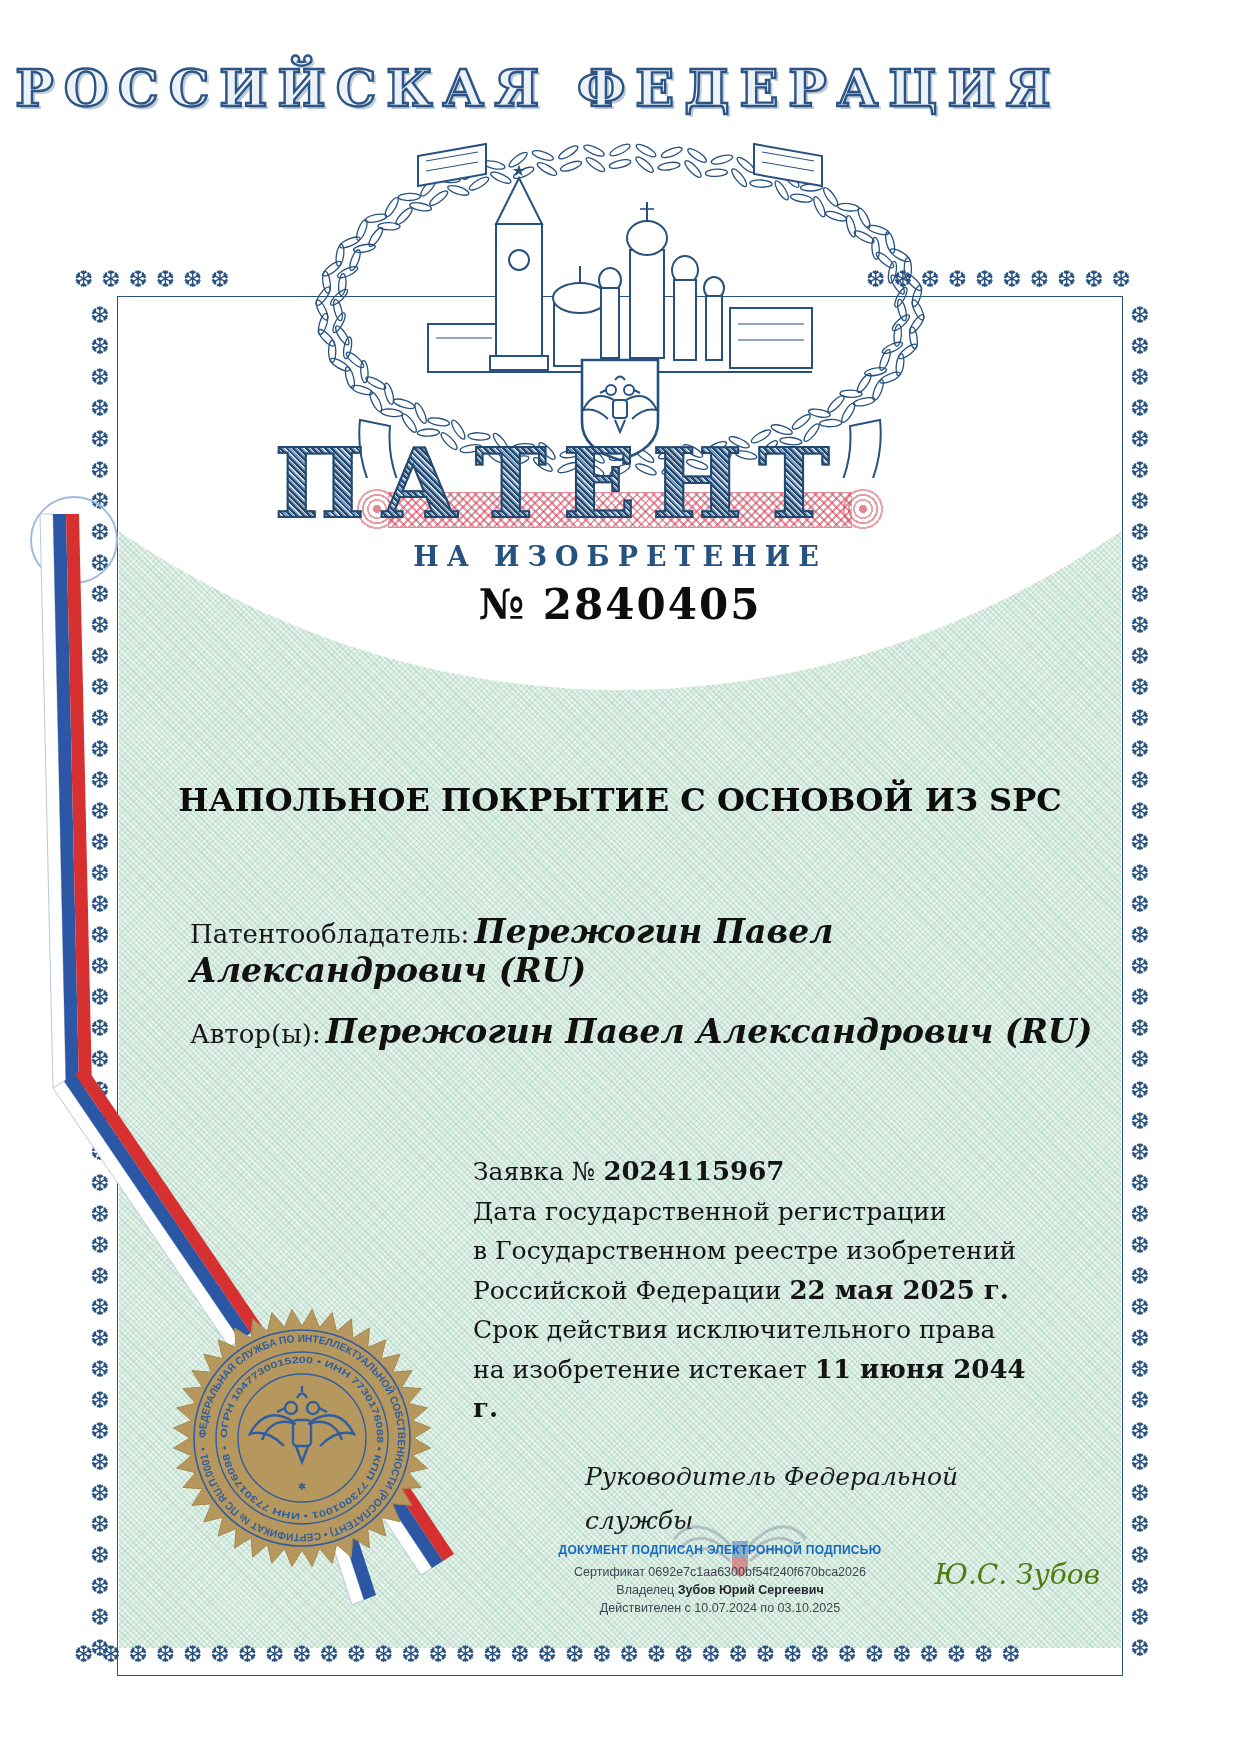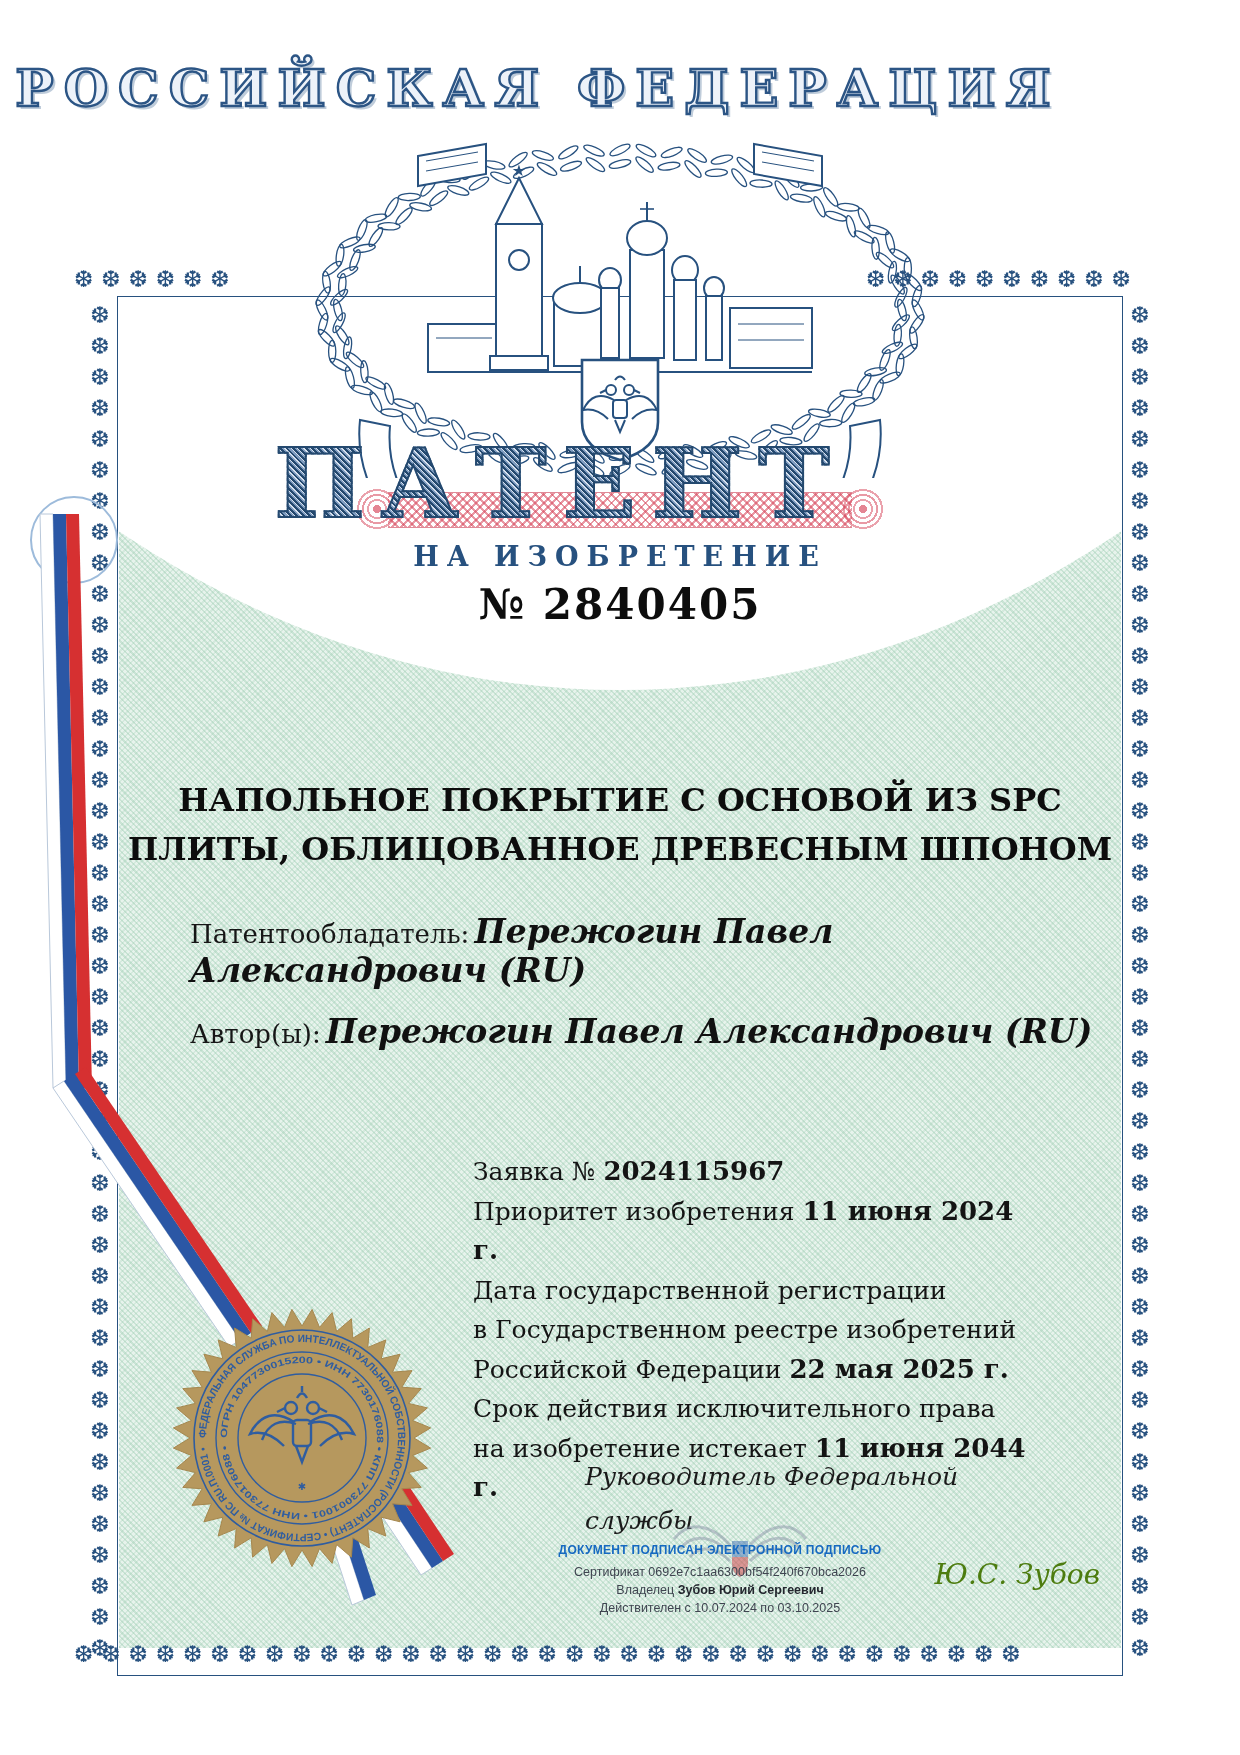--- a/index.html
+++ b/index.html
@@ -393,35 +393,33 @@
 
   <div id="patent-band"></div>
   <div class="rosette" id="rosette-left"></div>
   <div class="rosette" id="rosette-right"></div>
   <div id="patent-word">ПАТЕНТ</div>
   <div id="subtype">НА ИЗОБРЕТЕНИЕ</div>
   <div id="doc-number">№ 2840405</div>
 
   <div id="title">
     <div>НАПОЛЬНОЕ ПОКРЫТИЕ С ОСНОВОЙ ИЗ SPC</div>
-    <div>ПЛИТЫ, ОБЛИЦОВАННОЕ ДРЕВЕСНЫМ ШПОНОМ</div>
   </div>
 
   <div class="party" id="holder">
     <span class="lbl">Патентообладатель:</span>
     <span class="nm">Пережогин Павел Александрович (RU)</span>
   </div>
   <div class="party" id="authors">
     <span class="lbl">Автор(ы):</span>
     <span class="nm">Пережогин Павел Александрович (RU)</span>
   </div>
 
   <div id="details">
     <div><span>Заявка № </span><b>2024115967</b></div>
-    <div><span>Приоритет изобретения </span><b>11 июня 2024 г.</b></div>
     <div><span>Дата государственной регистрации</span><b></b></div>
     <div><span>в Государственном реестре изобретений</span><b></b></div>
     <div><span>Российской Федерации </span><b>22 мая 2025 г.</b></div>
     <div><span>Срок действия исключительного права</span><b></b></div>
     <div><span>на изобретение истекает </span><b>11 июня 2044 г.</b></div>
   </div>
 
   <div id="sig-lines">
     <div>Руководитель Федеральной службы</div>
   </div>

